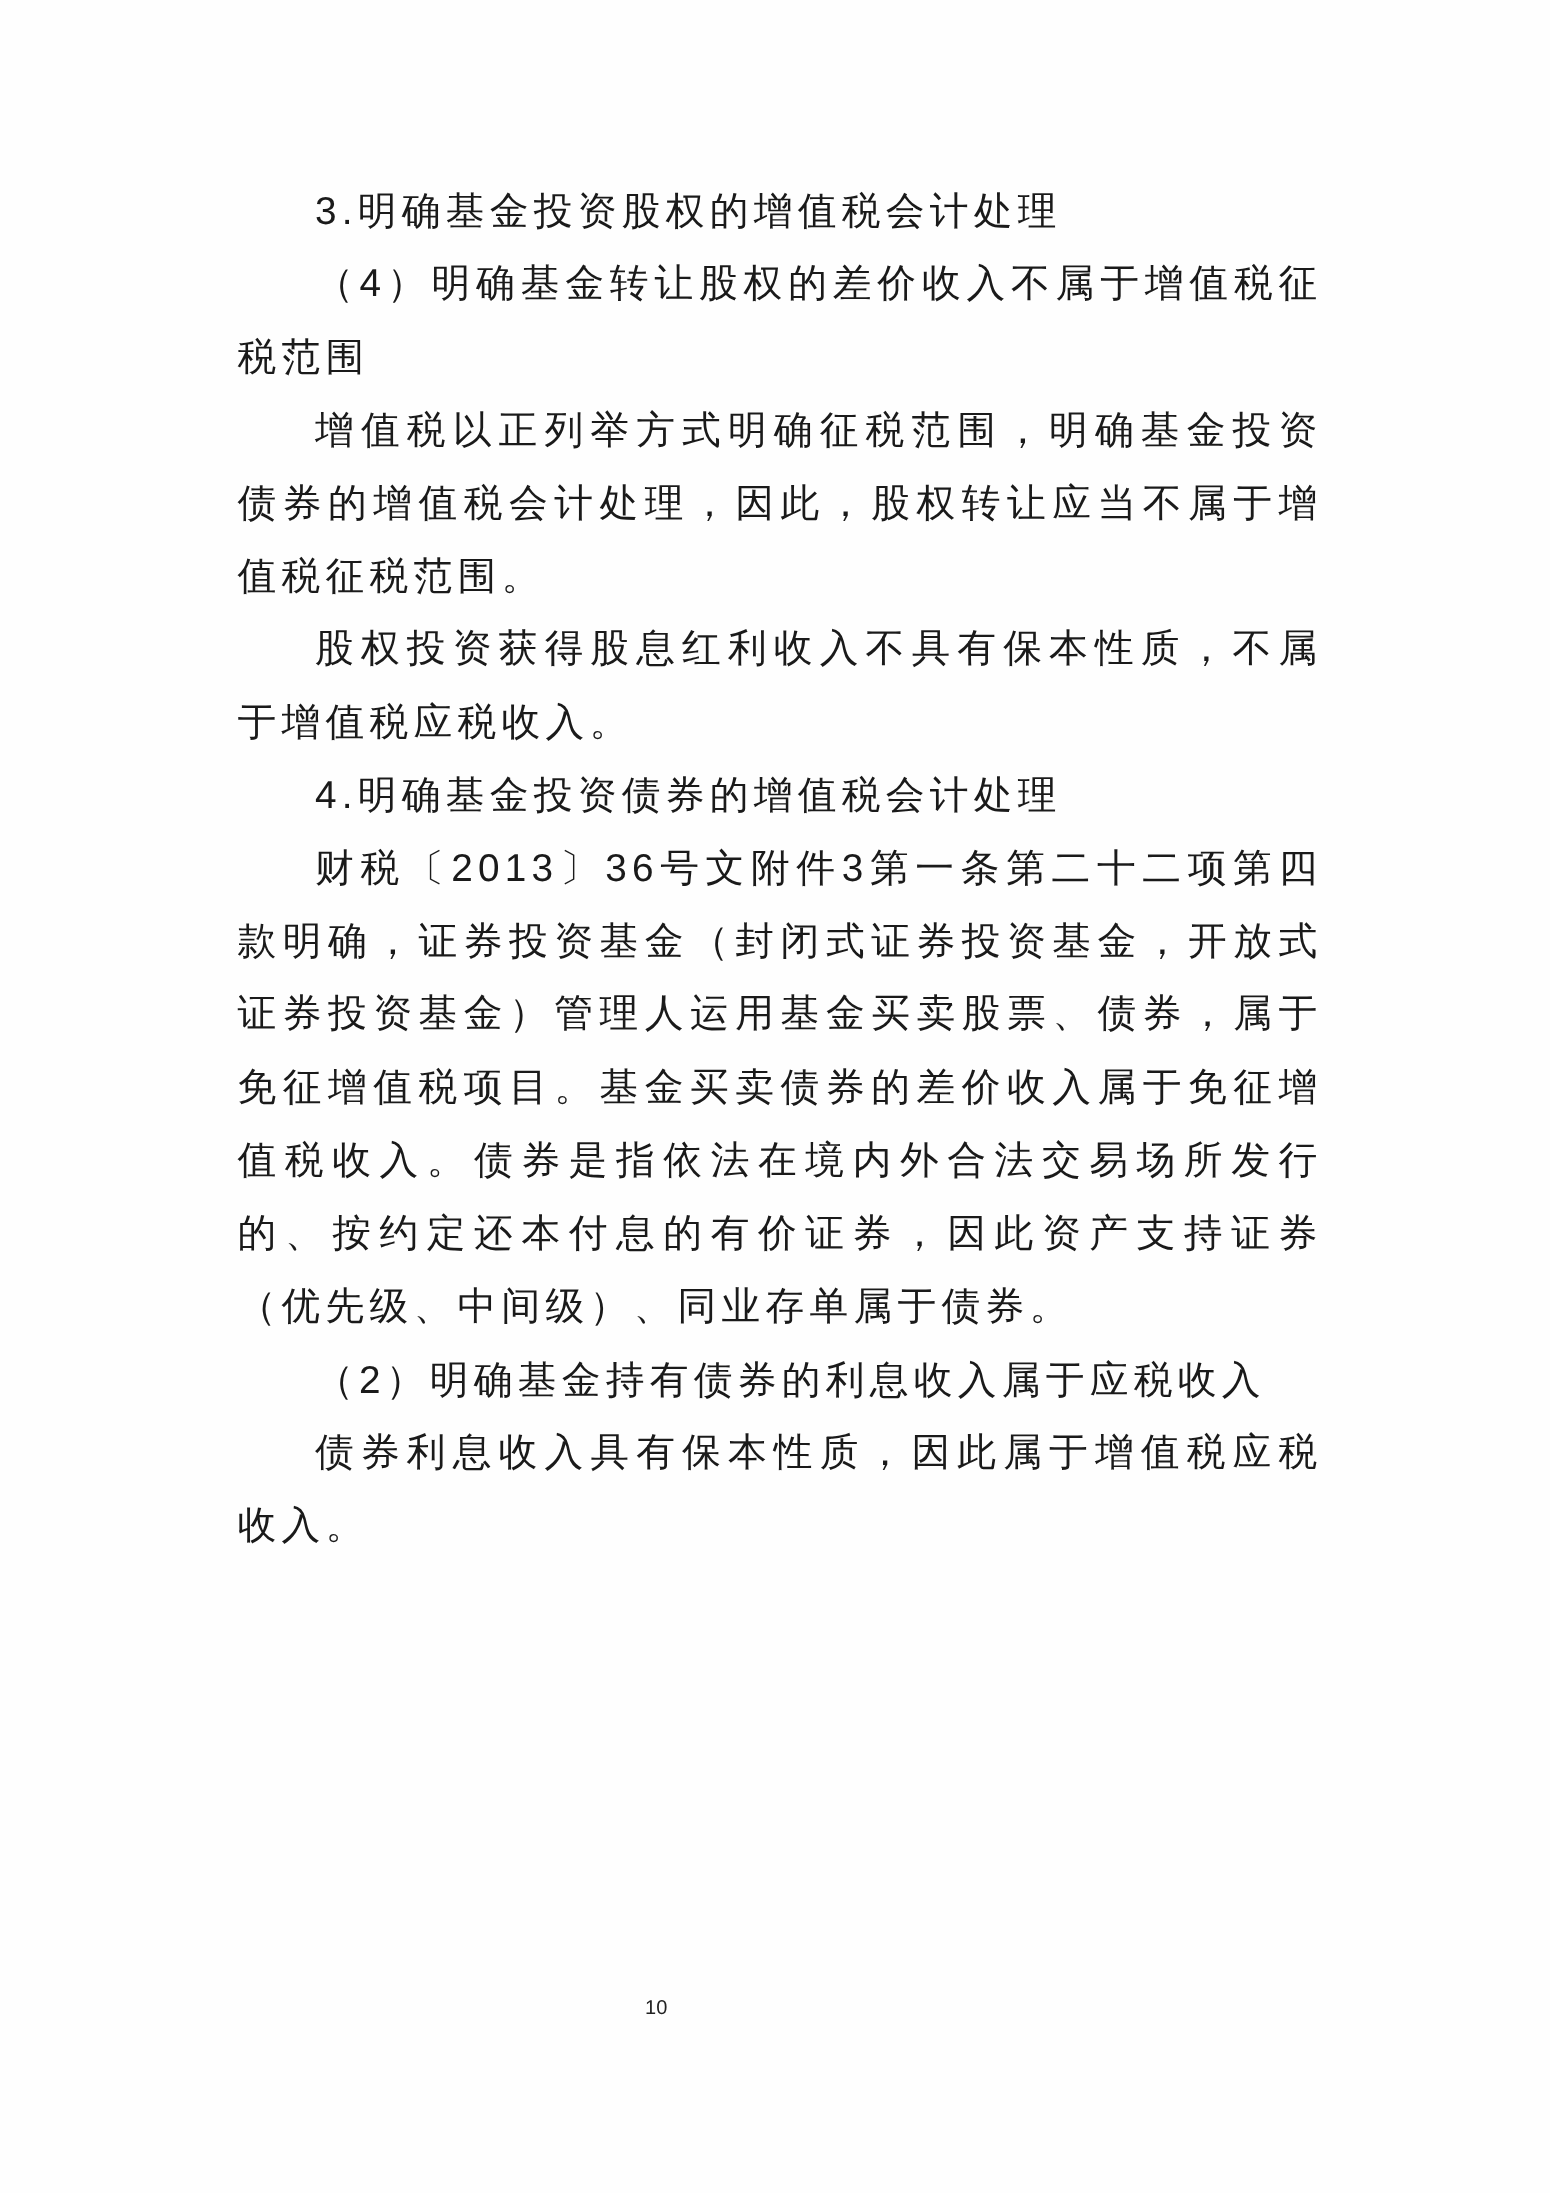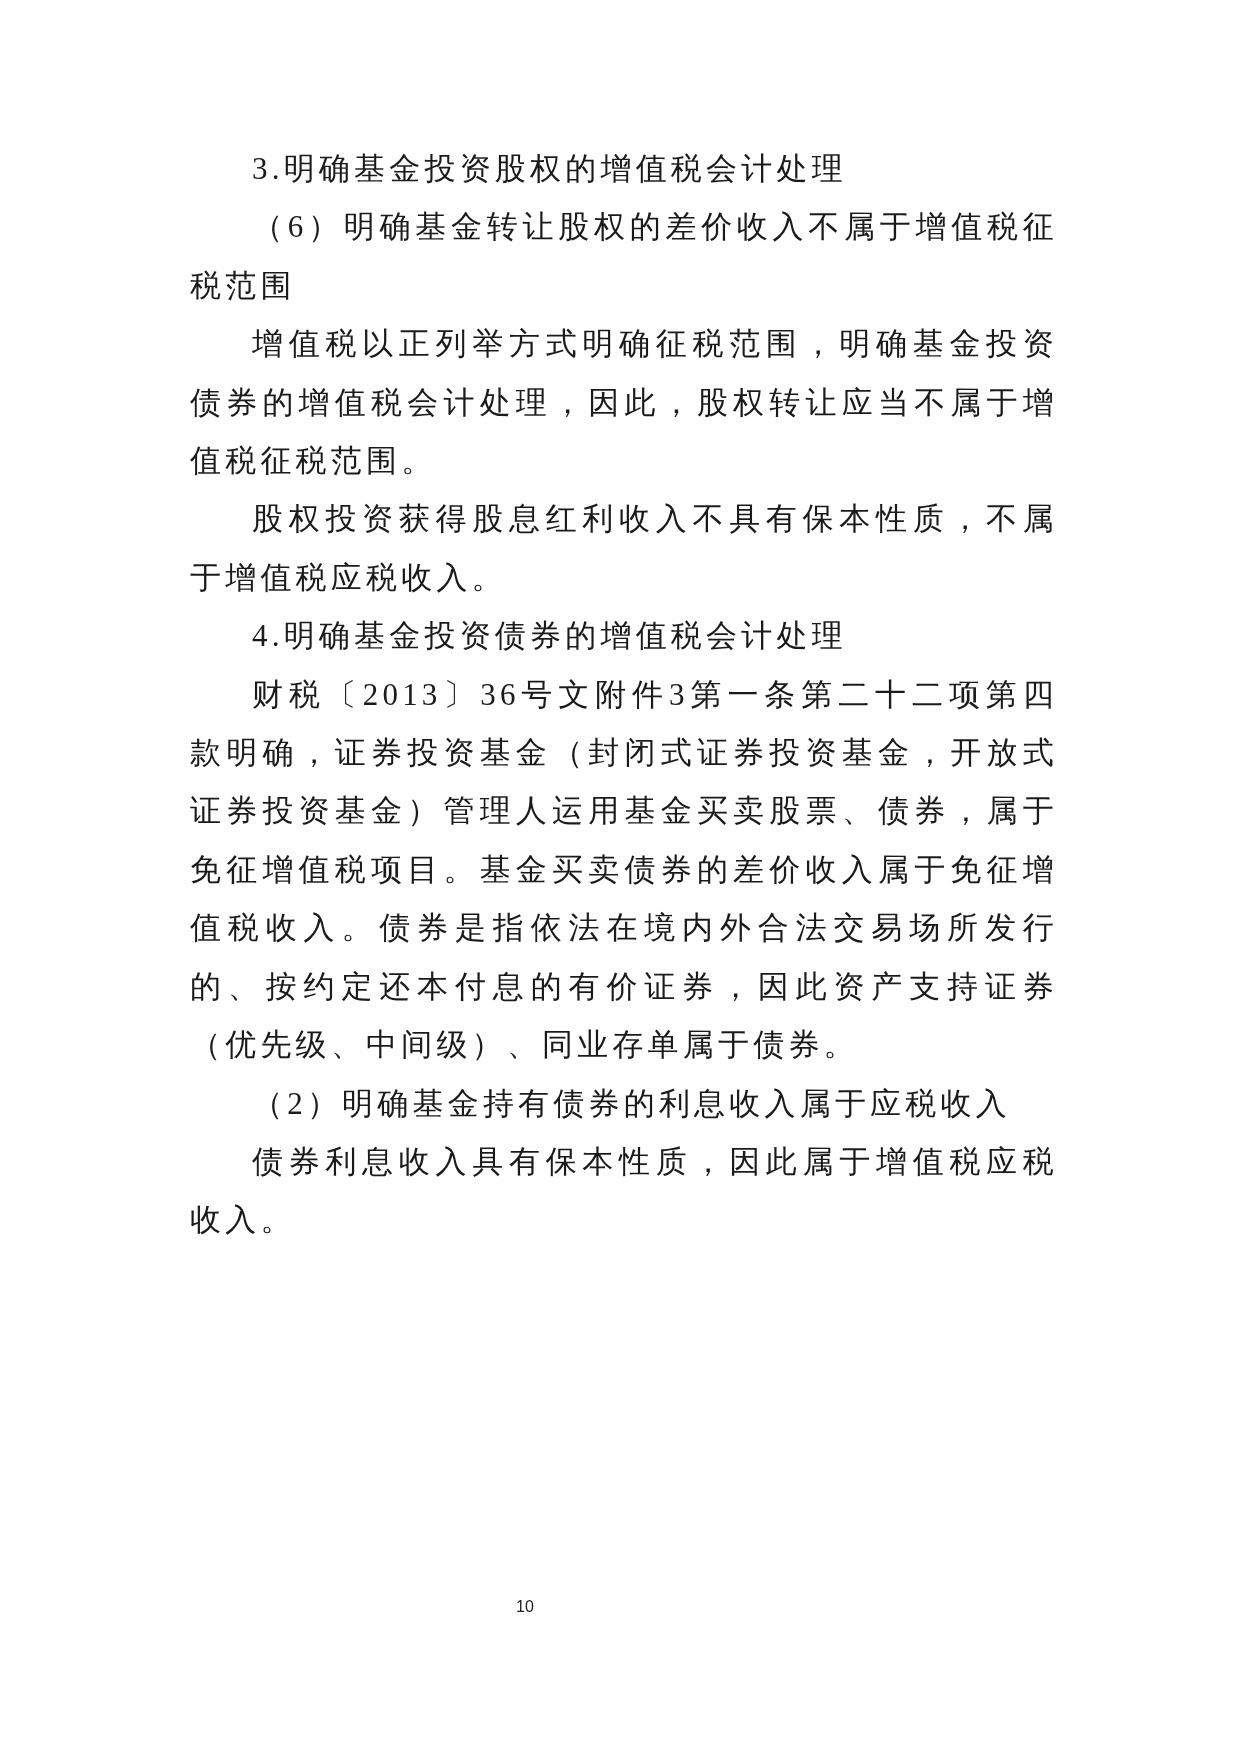--- a/index.html
+++ b/index.html
@@ -5,21 +5,21 @@
   html, body { margin: 0; padding: 0; background: #ffffff; }
   body { width: 1240px; height: 1754px; position: relative; overflow: hidden; }
   .page {
     position: absolute; left: 0; top: 0; width: 1240px; height: 1754px; background: #fefefe;
   }
   .content {
     position: absolute;
     left: 190px;
     top: 140px;
     width: 868px;
-    font-family: Liberation Serif, serif;
+    font-family: Liberation Sans, sans-serif;
     font-size: 31px;
     line-height: 58.4px;
     color: #1a1a1a;
     letter-spacing: 4.2px;
   }
   .para { margin: 0; text-indent: 62px; text-align: justify; }
   .heading { margin: 0; text-indent: 62px; }
   .sub { margin: 0; text-indent: 62px; text-align: justify; }
   .pagenum {
     position: absolute;
@@ -30,21 +30,21 @@
     font-size: 16px;
     color: #222;
   }
 </style>
 </head>
 <body>
 
 <div class="page">
   <div class="content">
     <p class="heading">3.明确基金投资股权的增值税会计处理</p>
-    <p class="sub">（6）明确基金转让股权的差价收入不属于增值税征税范围</p>
+    <p class="sub">（4）明确基金转让股权的差价收入不属于增值税征税范围</p>
     <p class="para">增值税以正列举方式明确征税范围，明确基金投资债券的增值税会计处理，因此，股权转让应当不属于增值税征税范围。</p>
     <p class="para">股权投资获得股息红利收入不具有保本性质，不属于增值税应税收入。</p>
     <p class="heading">4.明确基金投资债券的增值税会计处理</p>
     <p class="para">财税〔2013〕36号文附件3第一条第二十二项第四款明确，证券投资基金（封闭式证券投资基金，开放式证券投资基金）管理人运用基金买卖股票、债券，属于免征增值税项目。基金买卖债券的差价收入属于免征增值税收入。债券是指依法在境内外合法交易场所发行的、按约定还本付息的有价证券，因此资产支持证券（优先级、中间级）、同业存单属于债券。</p>
     <p class="sub">（2）明确基金持有债券的利息收入属于应税收入</p>
     <p class="para">债券利息收入具有保本性质，因此属于增值税应税收入。</p>
   </div>
   <div class="pagenum">10</div>
 </div>
 

